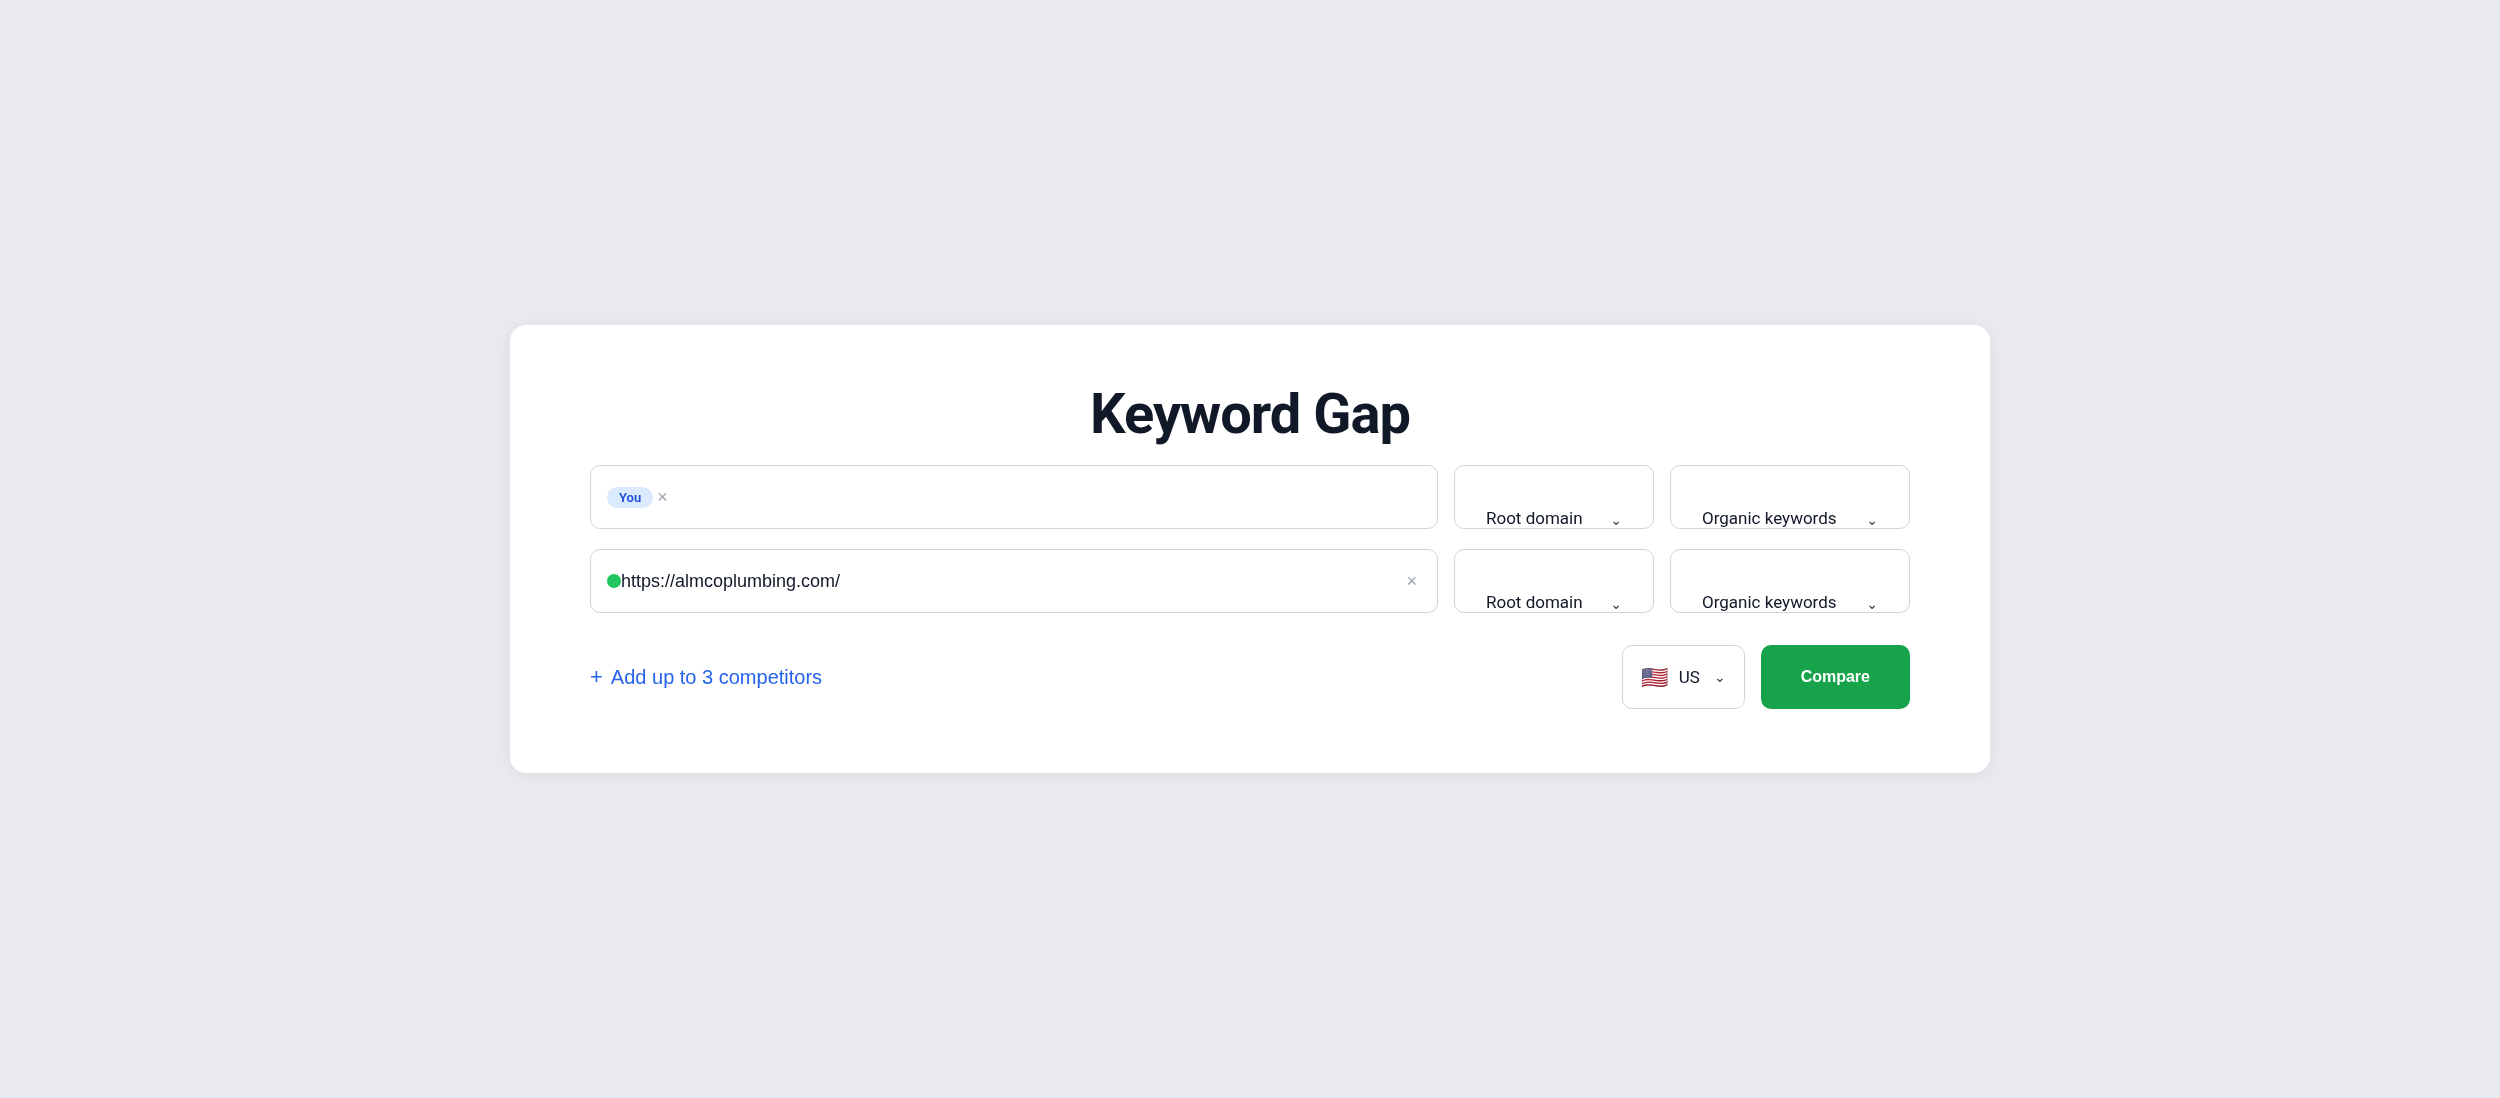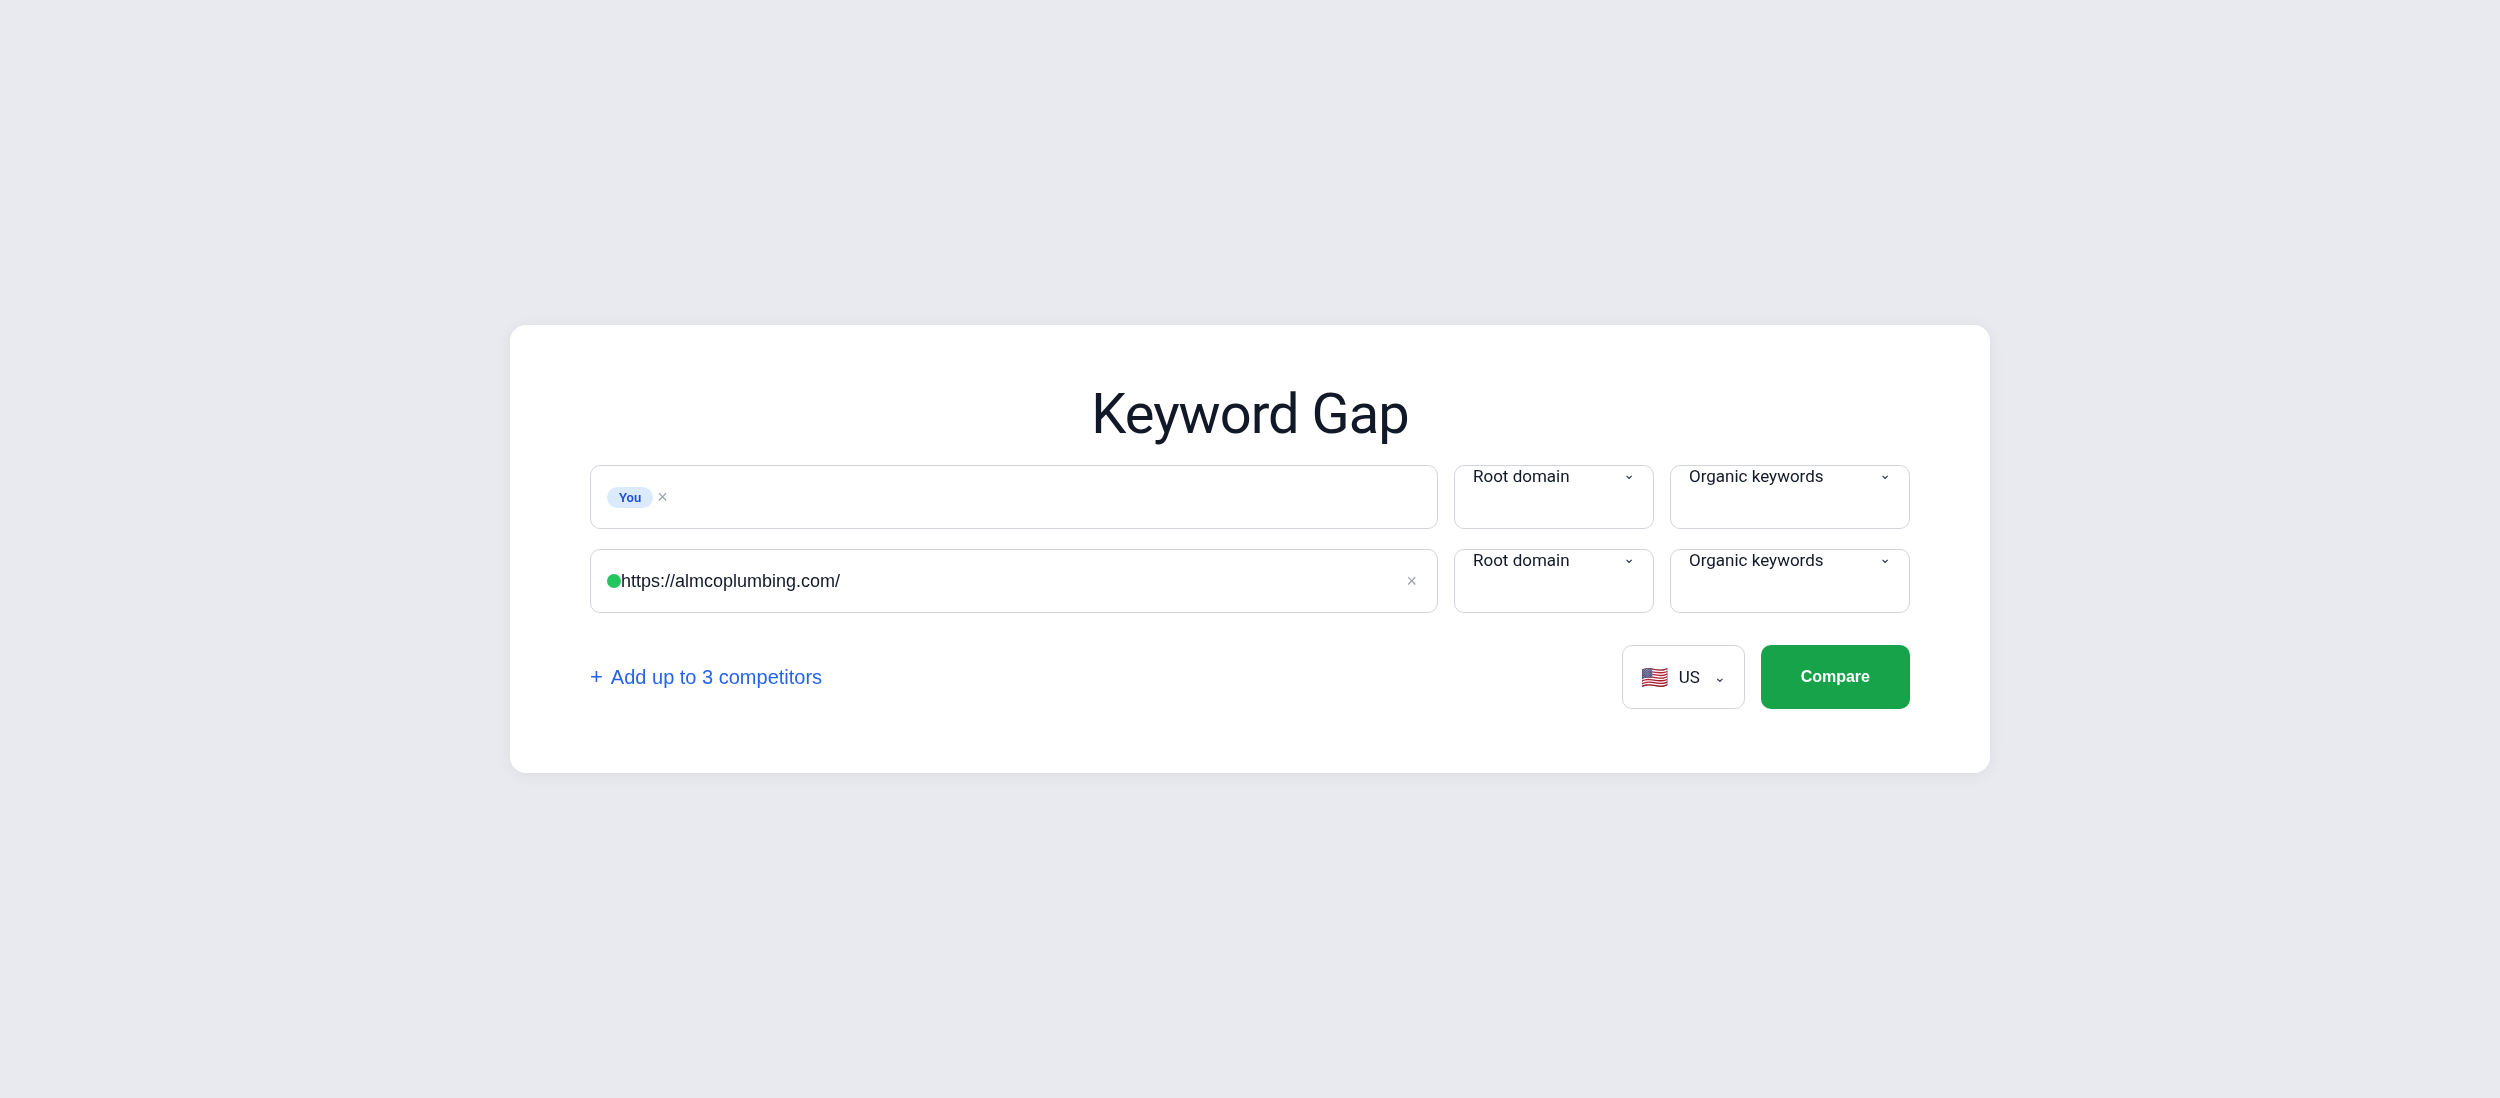--- a/index.html
+++ b/index.html
@@ -22,21 +22,21 @@
       border-radius: 16px;
       padding: 56px 80px 64px 80px;
       width: 1480px;
       max-width: 95vw;
       box-shadow: 0 2px 16px rgba(0,0,0,0.06);
     }
 
     .page-title {
       text-align: center;
       font-size: 56px;
-      font-weight: 400;
+      font-weight: 700;
       color: #111827;
       letter-spacing: -1px;
       margin-bottom: 18px;
     }
 
     .subtitle {
       text-align: center;
       font-size: 20px;
       color: #374151;
       margin-bottom: 48px;
@@ -94,25 +94,25 @@
       color: #9ca3af;
       font-size: 18px;
       padding: 4px;
       display: flex;
       align-items: center;
       justify-content: center;
     }
 
     .dropdown {
       display: flex;
-      align-items: flex-start;
+      align-items: flex-end;
       justify-content: space-between;
       border: 1.5px solid #d1d5db;
       border-radius: 10px;
-      padding: 0 18px;
+      padding: 0 31px;
       height: 64px;
       background: #fff;
       cursor: pointer;
       white-space: nowrap;
       gap: 10px;
       font-size: 17px;
       color: #111827;
       min-width: 160px;
     }
 

